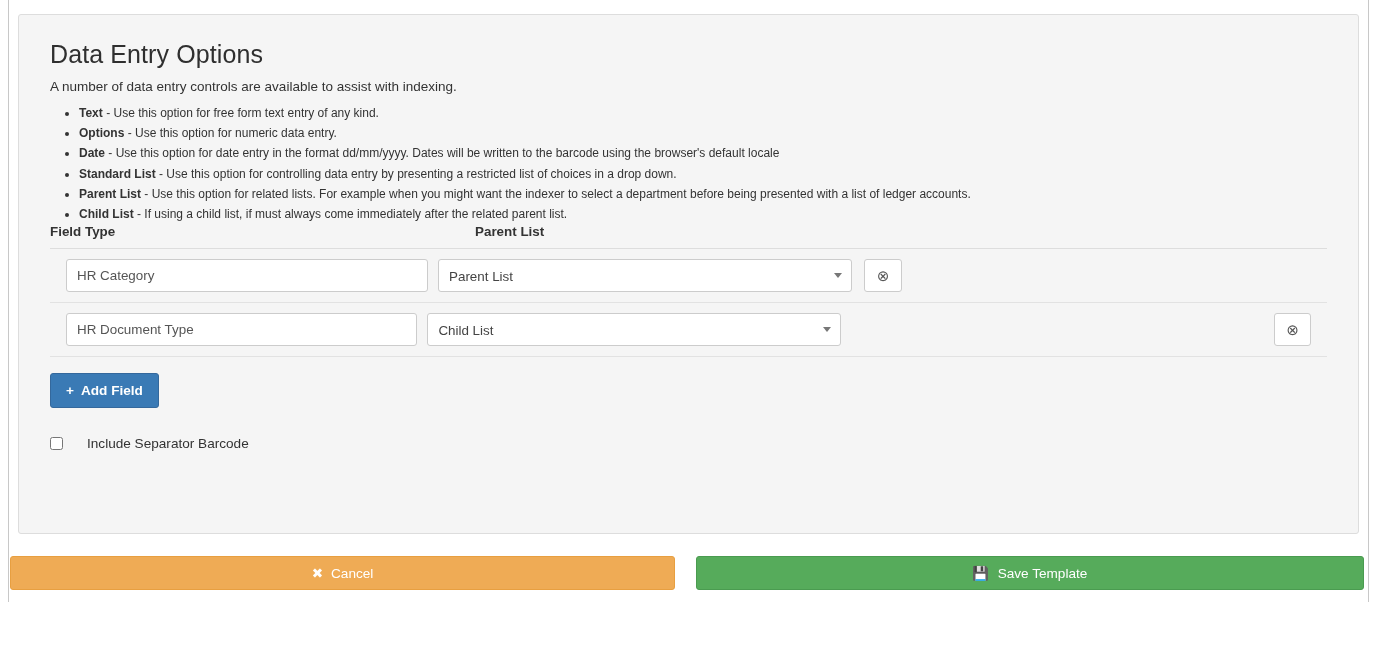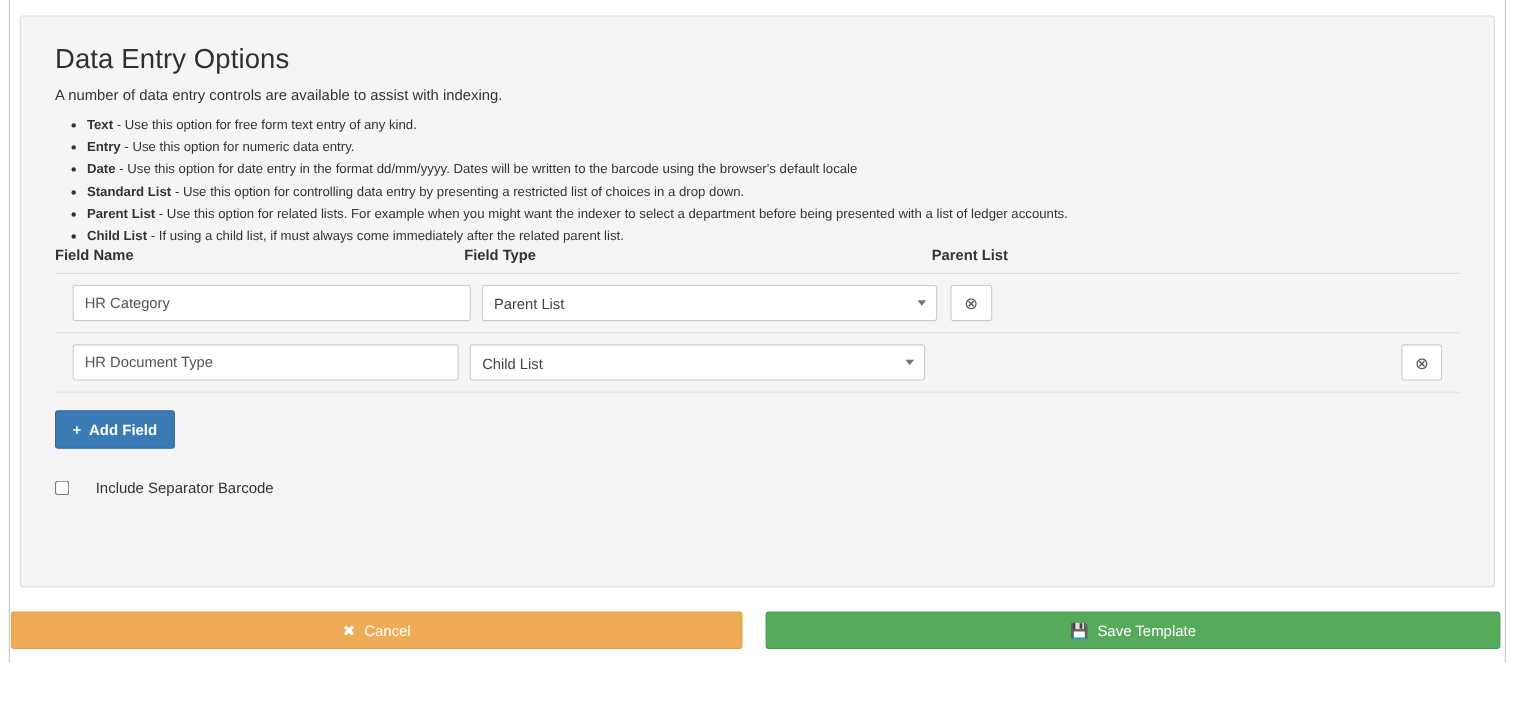--- a/index.html
+++ b/index.html
@@ -241,30 +241,29 @@
 <div id="screen">
   <div class="outer-border"></div>
 
   <div class="panel">
     <div class="panel-inner">
       <h1 class="page-title">Data Entry Options</h1>
       <p class="intro">A number of data entry controls are available to assist with indexing.</p>
 
       <ul class="options">
         <li><b>Text</b><span> - Use this option for free form text entry of any kind.</span></li>
-        <li><b>Entry</b><span> - Use this option for numeric data entry.</span></li>
+        <li><b>Options</b><span> - Use this option for numeric data entry.</span></li>
         <li><b>Date</b><span> - Use this option for date entry in the format dd/mm/yyyy. Dates will be written to the barcode using the browser's default locale</span></li>
         <li><b>Standard List</b><span> - Use this option for controlling data entry by presenting a restricted list of choices in a drop down.</span></li>
         <li><b>Parent List</b><span> - Use this option for related lists. For example when you might want the indexer to select a department before being presented with a list of ledger accounts.</span></li>
         <li><b>Child List</b><span> - If using a child list, if must always come immediately after the related parent list.</span></li>
       </ul>
 
 
       <div class="table-head">
-        <div class="th col-name">Field Name</div>
         <div class="th col-type">Field Type</div>
         <div class="th col-parent">Parent List</div>
       </div>
 
       <div class="row">
         <input class="text-input" type="text" value="HR Category" style="">
         <div class="select-wrap">
           <div class="select">Parent List</div>
           <span class="caret"></span>
         </div>

